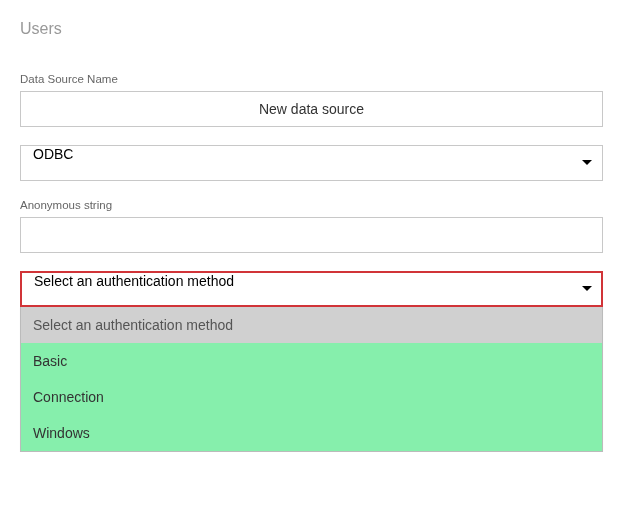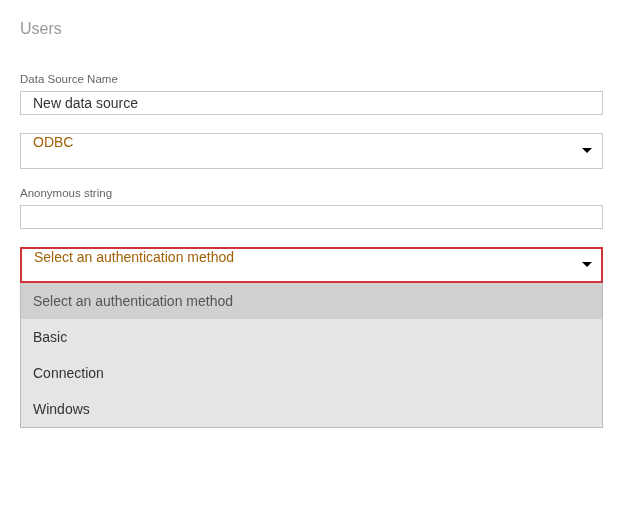--- a/index.html
+++ b/index.html
@@ -31,40 +31,41 @@
       margin-bottom: 18px;
     }
     .field-label {
       font-size: 11.5px;
       color: #666;
       margin-bottom: 6px;
       display: block;
     }
     .text-input {
       width: 100%;
-      height: 24px;
+      height: 36px;
       border: 1px solid #c8c8c8;
       padding: 0 12px;
       font-size: 14px;
       font-family: inherit;
       color: #333;
       background: #fff;
+      text-align: center;
     }
     .select-wrap {
       position: relative;
       width: 100%;
     }
     .select-input {
       width: 100%;
       height: 36px;
       border: 1px solid #c8c8c8;
       padding: 0 12px;
       font-size: 14px;
       font-family: inherit;
-      color: #a16207;
+      color: #000000;
       background: #fff;
       appearance: none;
       -webkit-appearance: none;
       cursor: pointer;
     }
     .select-highlight {
       border: 2px solid #d13438;
     }
     .chevron {
       position: absolute;
@@ -78,21 +79,21 @@
       border: 1px solid #bbb;
       border-top: none;
       margin-top: 0;
       box-shadow: 0 1px 1px rgba(0,0,0,0.05);
     }
     .dropdown-option {
       padding: 10px 12px;
       font-size: 14px;
       color: #333;
       cursor: pointer;
-      background: #e5e5e5;
+      background: #86efac;
     }
     .dropdown-option.selected {
       background: #d0d0d0;
       color: #555;
     }
   </style>
 </head>
 <body>
 
 <div class="tabs">

